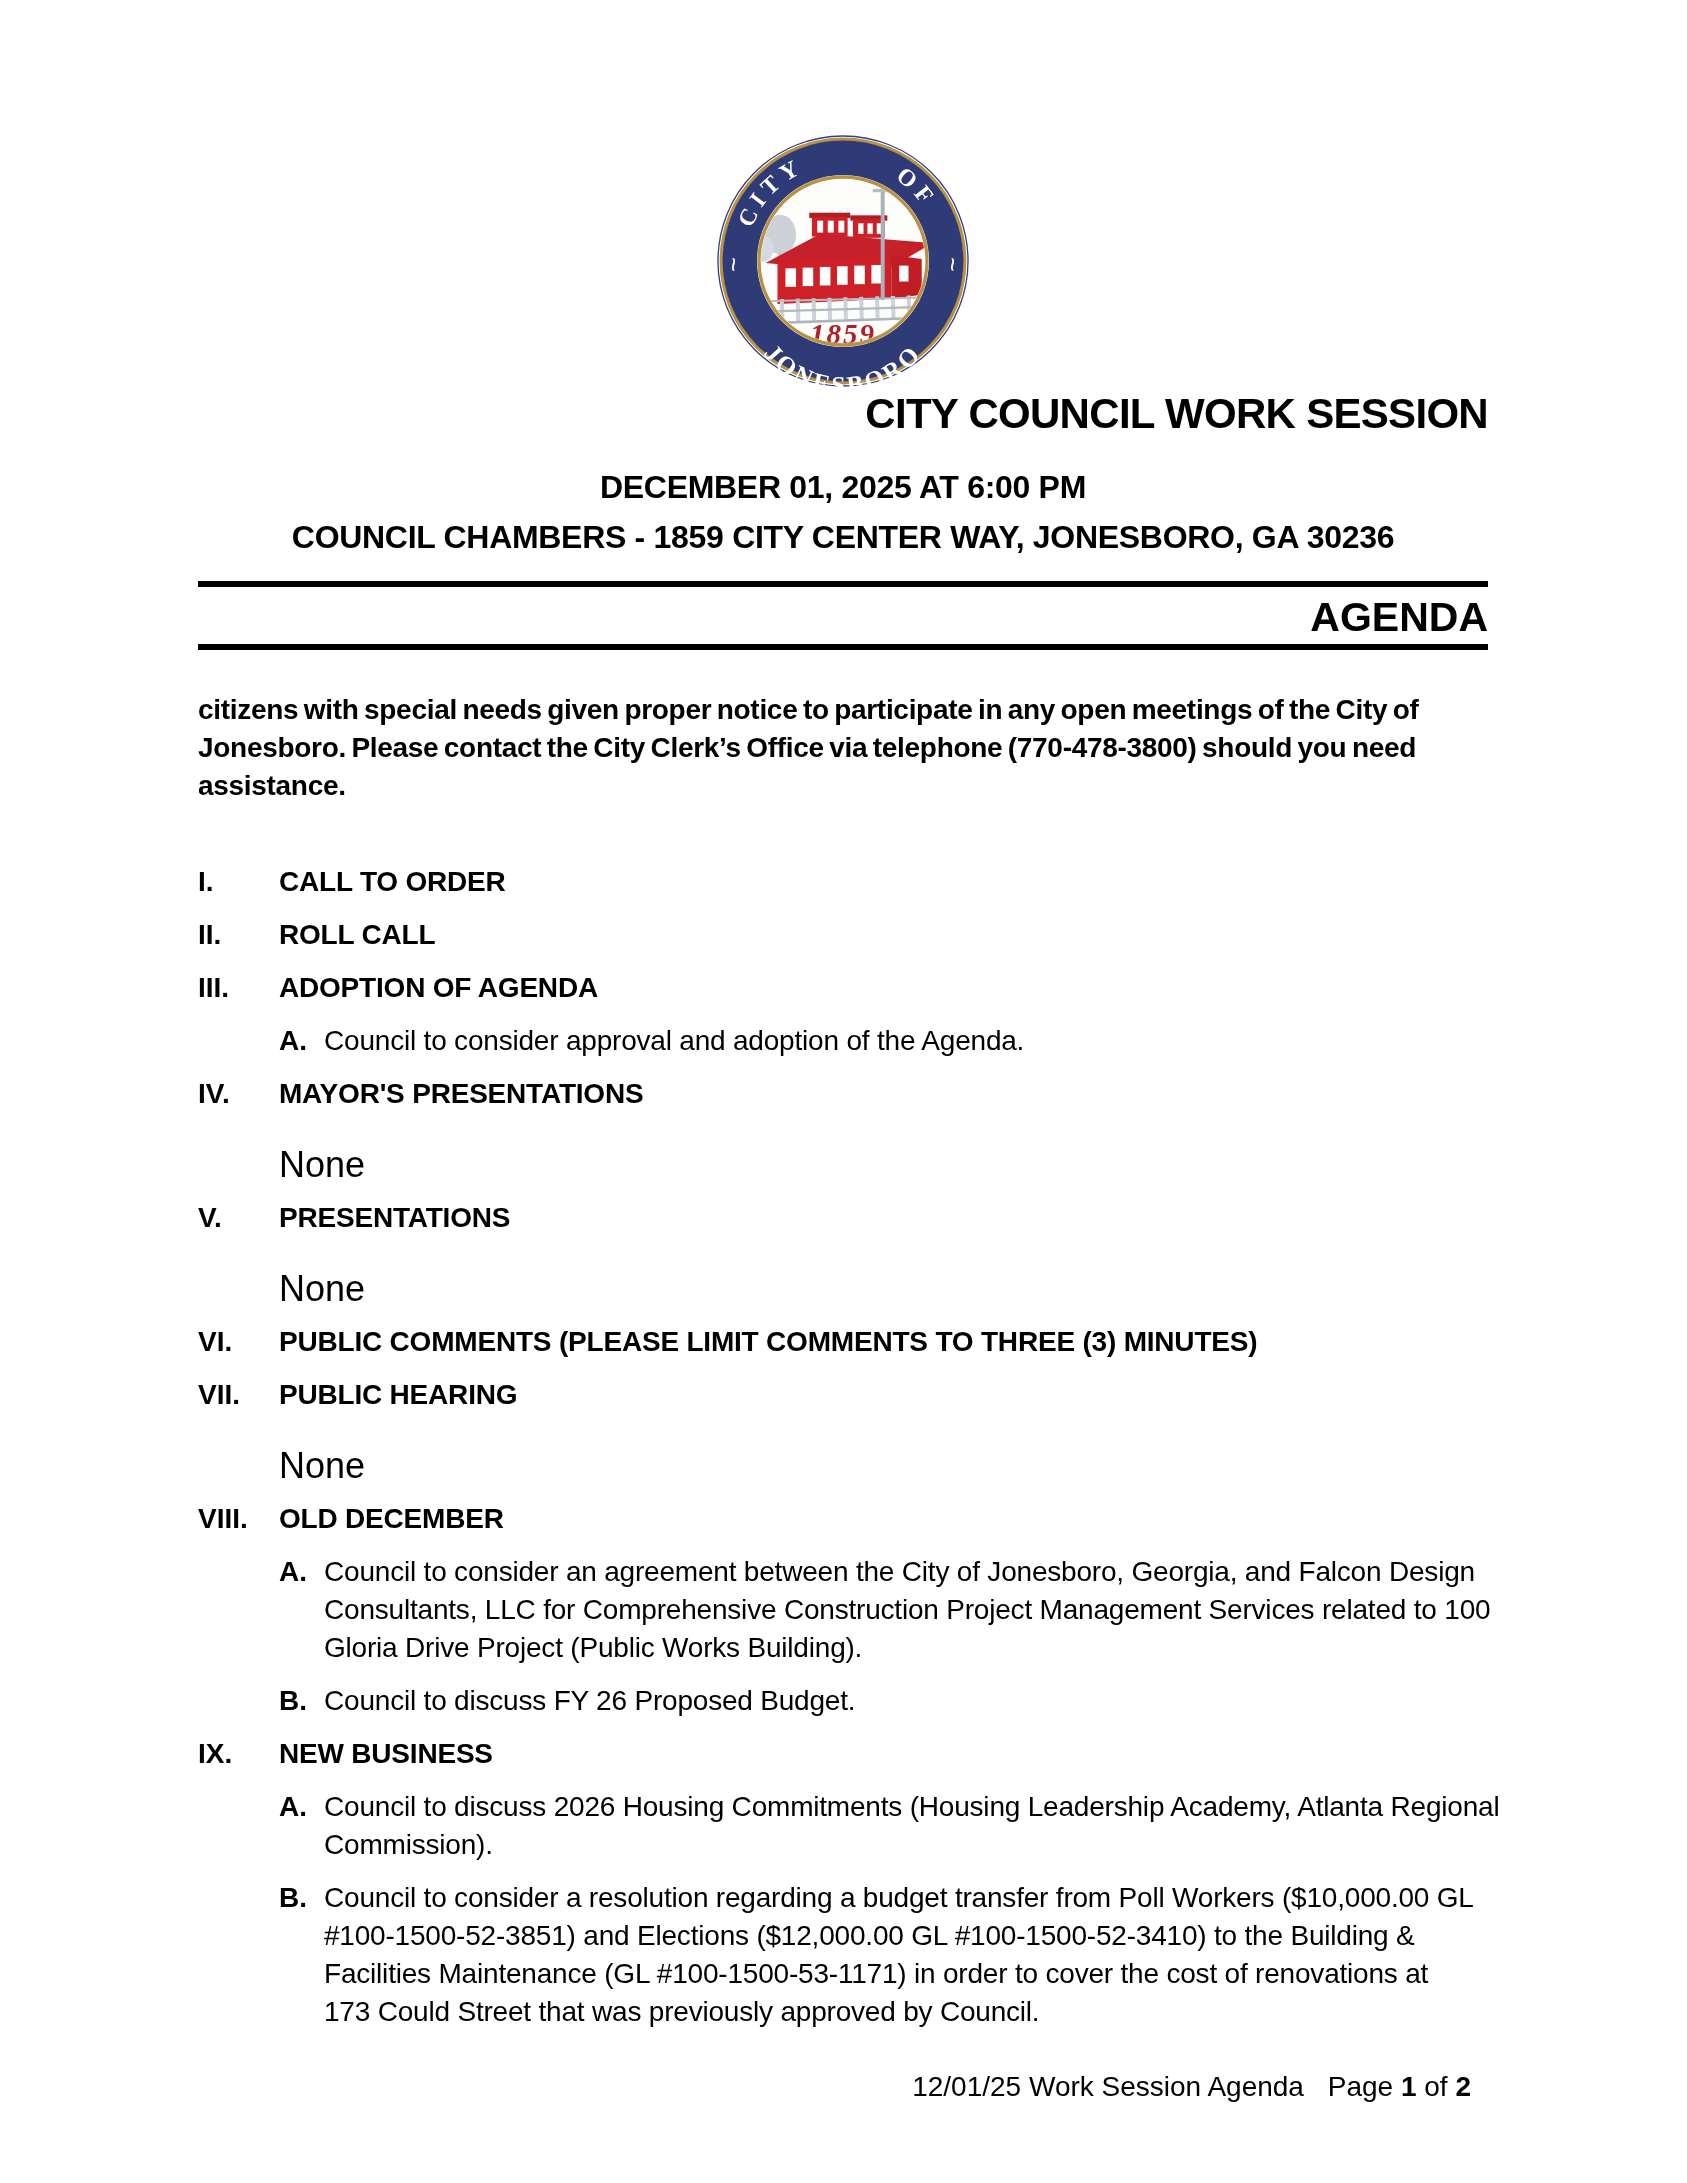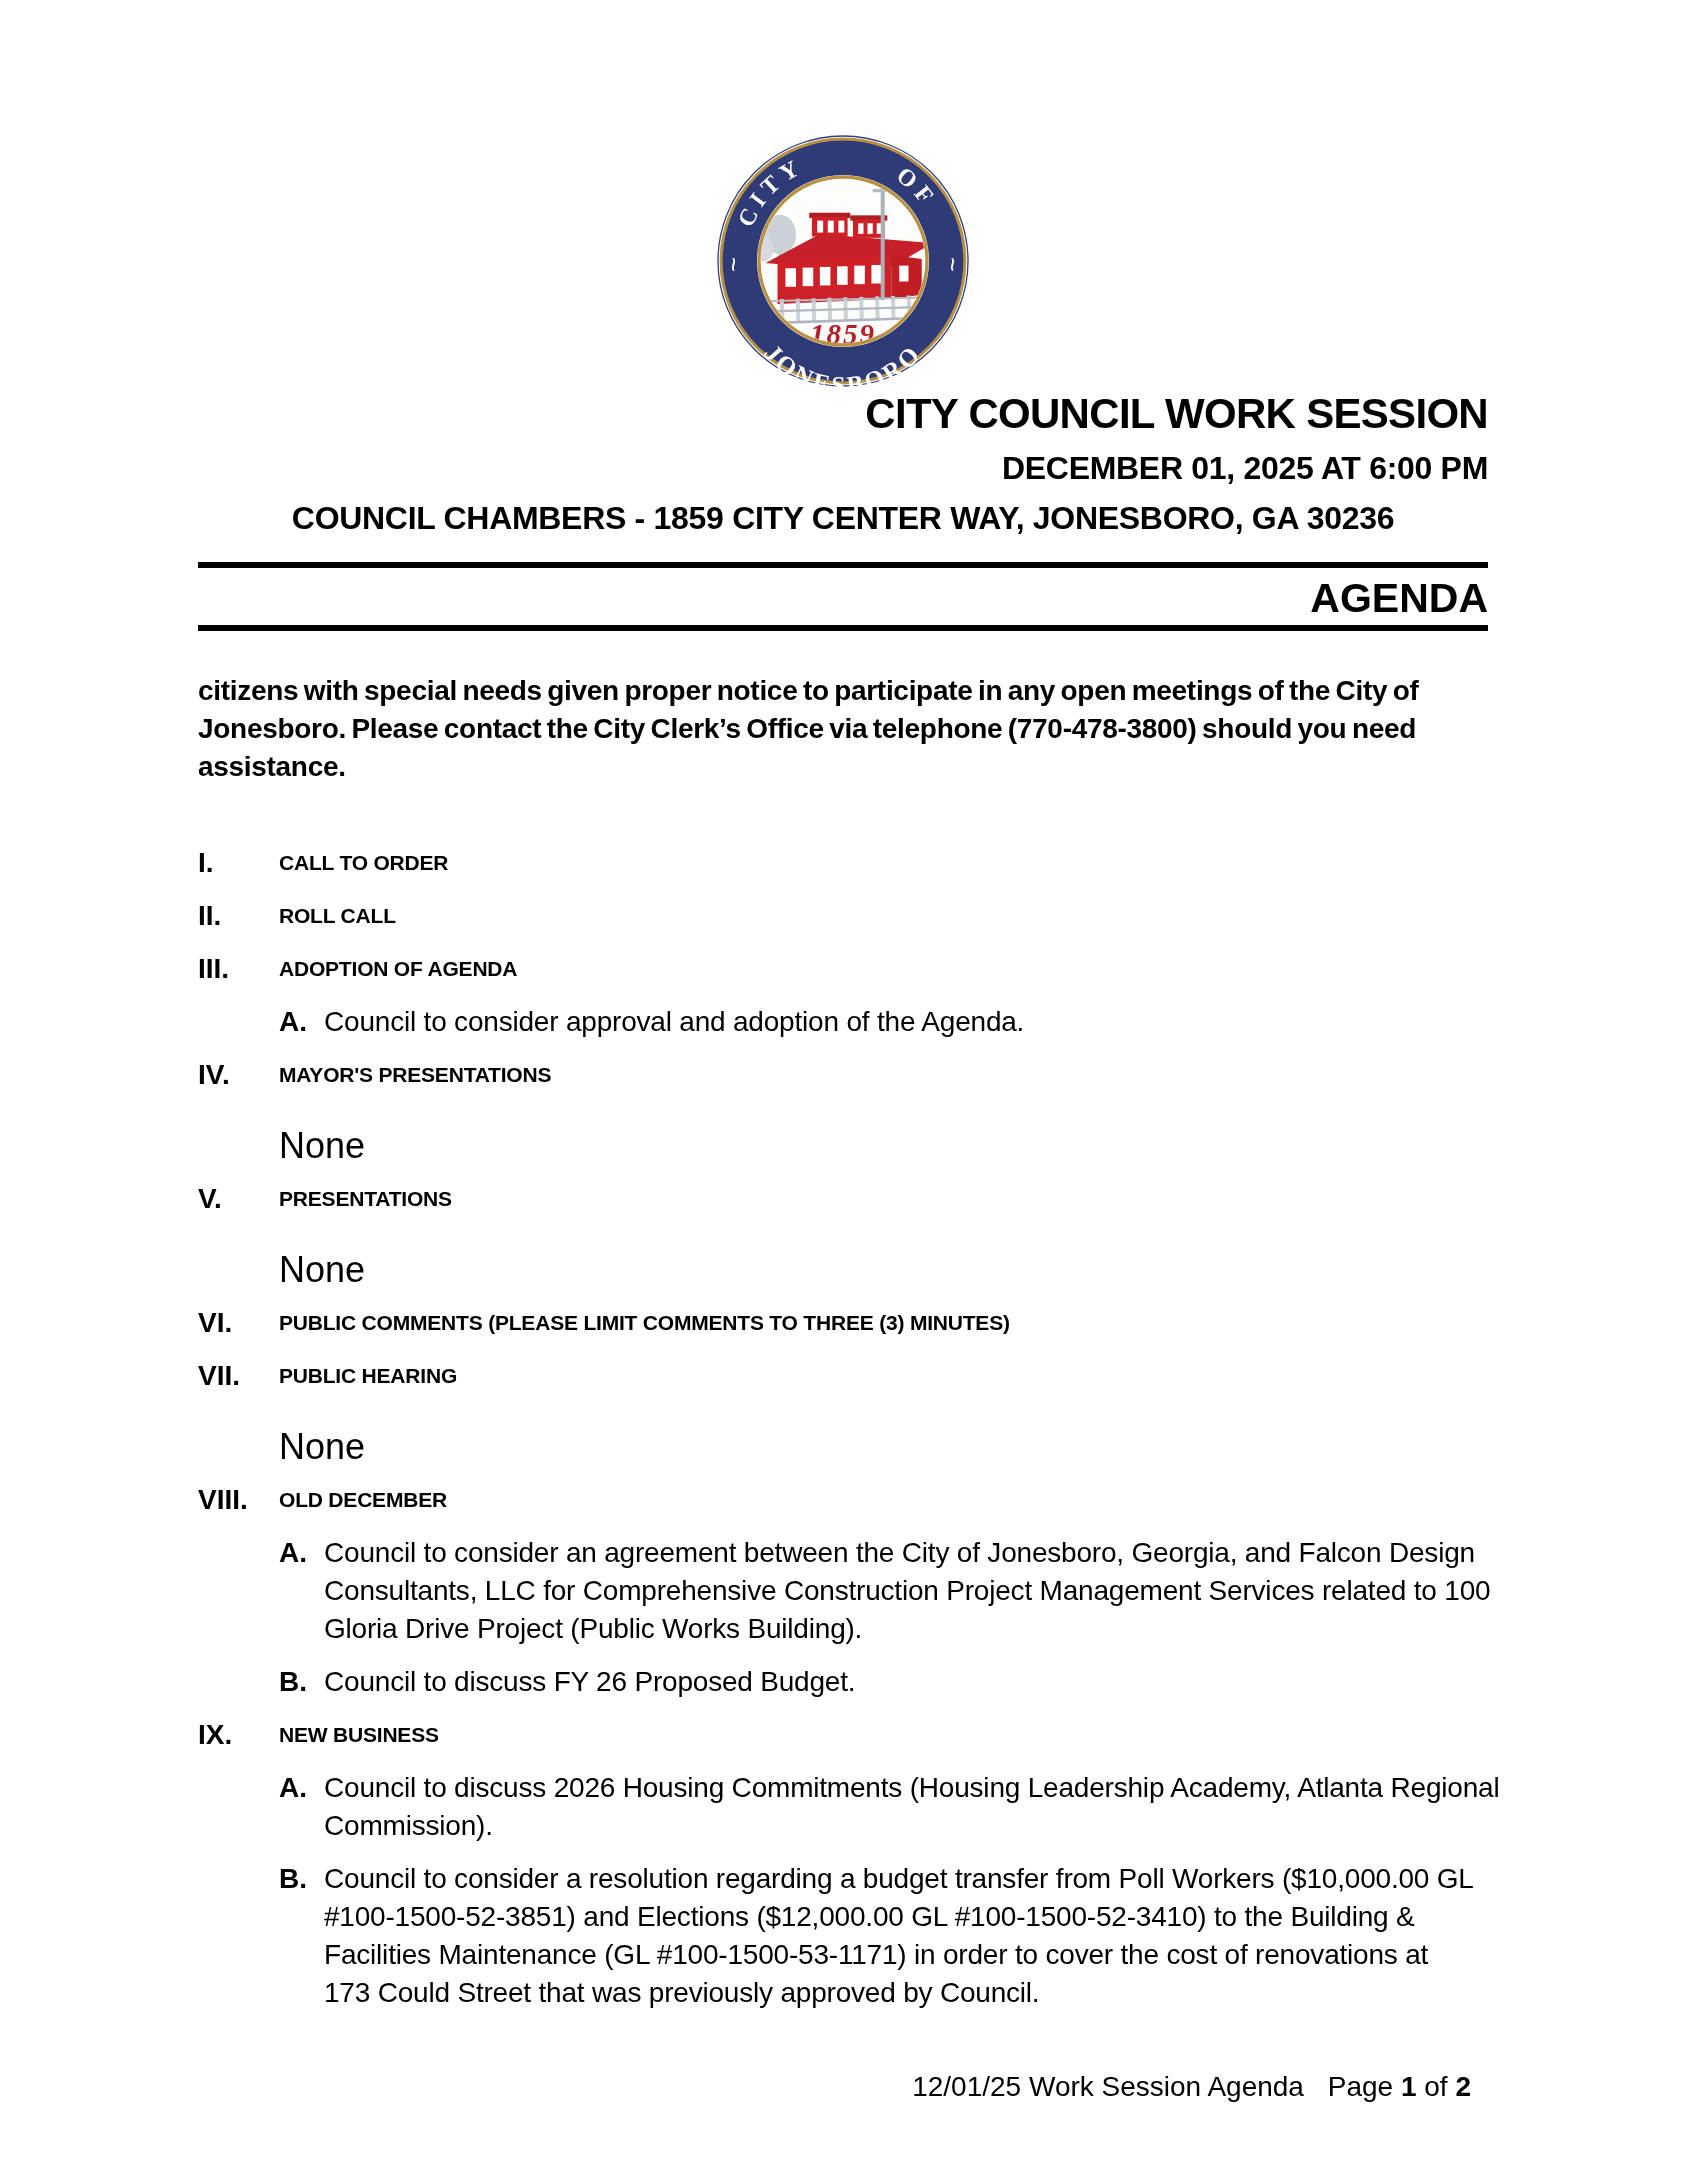--- a/index.html
+++ b/index.html
@@ -4,33 +4,33 @@
 <style>
   html,body{margin:0;padding:0;background:#ffffff;}
   .page{
     position:relative;width:1687px;height:2183px;background:#ffffff;
     font-family:"Liberation Sans",sans-serif;color:#000;overflow:hidden;
   }
   .content{position:absolute;left:198px;top:0;width:1290px;}
   .seal-wrap{width:258px;height:258px;margin:132px auto 0;}
   .doc-title{margin-top:0;text-align:right;font-weight:bold;font-size:42px;line-height:48px;letter-spacing:-0.7px;}
   .doc-sub{text-align:center;font-weight:bold;font-size:32px;line-height:37px;letter-spacing:-0.3px;}
-  .doc-date{margin-top:12px;text-align:right;}
+  .doc-date{margin-top:31px;}
   .doc-loc{margin-top:13.2px;}
   .rule{height:6px;background:#000;}
   .rule-top{margin-top:25px;}
   .rule-bottom{margin-top:4px;}
   .agenda-heading{text-align:right;font-weight:bold;font-size:41px;line-height:46px;margin-top:6.6px;}
   .note{margin-top:41px;font-weight:bold;}
   .note .line{letter-spacing:-0.3px;word-spacing:-2px;}
   .line{white-space:pre;font-size:28px;line-height:38px;}
   .items{margin-top:58px;}
   .item{position:relative;padding-left:81px;margin-bottom:15px;}
   .item .num{position:absolute;left:0;top:0;font-weight:bold;font-size:28px;line-height:38px;}
-  .item .head{display:block;font-weight:bold;font-size:21px;line-height:38px;white-space:pre;letter-spacing:-0.2px;}
+  .item .head{display:block;font-weight:bold;font-size:28px;line-height:38px;white-space:pre;letter-spacing:-0.2px;}
   .none-row{margin-top:33px;font-size:36px;line-height:38px;}
   .subitem{position:relative;padding-left:45px;margin-top:15px;}
   .subitem .letter{position:absolute;left:0;top:0;font-weight:bold;font-size:28px;line-height:38px;}
   .subitem .line{letter-spacing:-0.2px;}
   .footer{position:absolute;top:2068px;right:216px;font-size:28px;line-height:38px;}
   .footer .fp{margin-left:16px;}
   .footer .fn{font-weight:bold;}
   .seal-year{font-family:"Liberation Serif",serif;font-style:italic;font-weight:bold;}
   .seal-band-text{font-family:"Liberation Serif",serif;font-weight:bold;fill:#ffffff;}
 </style>

